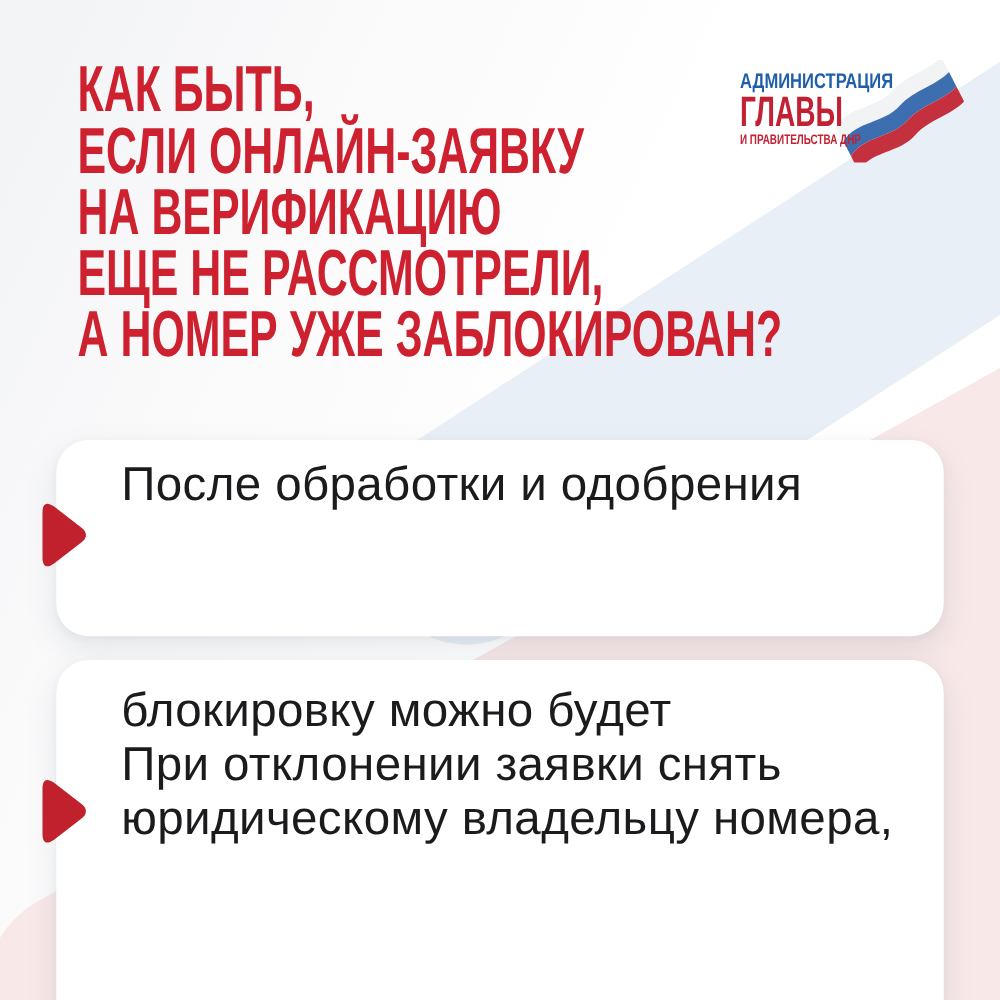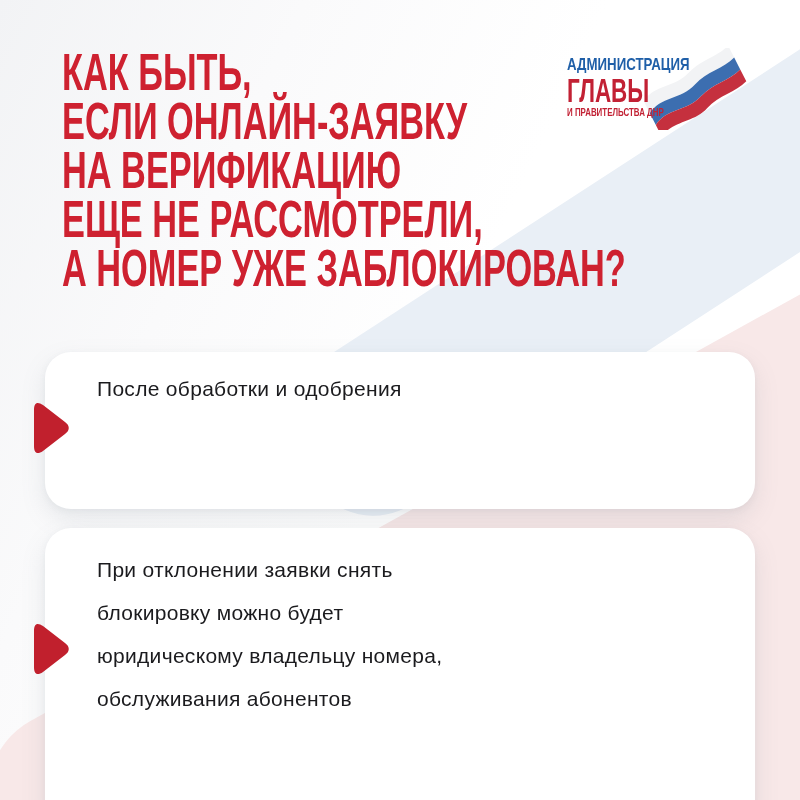--- a/index.html
+++ b/index.html
@@ -21,40 +21,40 @@
     transform:rotate(-29deg); transform-origin:0 0;
   }
   
   .headline { position:absolute; left:62px; top:48px; z-index:3; }
   .headline-line {
     font-size:52px; font-weight:700; line-height:49px; white-space:nowrap;
     color:var(--title-red); transform:scaleX(0.66); transform-origin:0 50%;
     letter-spacing:0;
   }
   
-  .logo { position:absolute; left:567px; top:56px; z-index:3; width:200px; }
+  .logo { position:absolute; left:592px; top:56px; z-index:3; width:200px; }
   .logo-flag { position:absolute; left:76px; top:-8px; z-index:1; }
   .logo-text { position:relative; z-index:2; }
   .logo-line1 { font-size:17px; font-weight:700; color:var(--logo-blue);
     white-space:nowrap; transform:scaleX(0.78); transform-origin:0 0; line-height:17px; }
   .logo-line2 { font-size:34px; font-weight:700; color:var(--logo-red);
     white-space:nowrap; transform:scaleX(0.66); transform-origin:0 0; line-height:32px; margin-top:1px; }
   .logo-line3 { font-size:11px; font-weight:700; color:var(--logo-red);
     white-space:nowrap; transform:scaleX(0.72); transform-origin:0 0; line-height:11px; margin-top:1px; }
   
   .card {
     position:absolute; left:45px; width:710px; z-index:2;
     background:var(--card-bg); border-radius:26px;
     box-shadow:0 10px 24px rgba(120,130,145,0.16), 0 2px 6px rgba(120,130,145,0.08);
     padding-left:52px; box-sizing:border-box;
   }
   .card-1 { top:352px; height:157px; padding-top:15px; }
   .card-2 { top:528px; height:302px; padding-top:20px; }
   .card-line {
-    font-size:21px; line-height:43px; letter-spacing:0.3px;
+    font-size:38px; line-height:43px; letter-spacing:0.3px;
     color:var(--body-text); white-space:nowrap;
   }
   .marker { position:absolute; left:28px; z-index:4; width:44px; height:56px; }
   .marker-1 { top:400px; }
   .marker-2 { top:621px; }
 </style>
 </head>
 <body>
 
 <div class="band band-blue"></div>
@@ -88,22 +88,21 @@
 <div class="card card-1">
   <div class="card-line">После обработки и одобрения</div>
 </div>
 <div class="marker marker-1">
   <svg viewBox="0 0 44 56" width="44" height="56" aria-hidden="true">
     <path d="M6,10 C6,3 9,1 15,5 L37,22 C42,25.5 42,30.5 37,34 L15,51 C9,55 6,53 6,46 Z" fill="var(--arrow-red)"></path>
   </svg>
 </div>
 
 <div class="card card-2">
+  <div class="card-line">блокировку можно будет</div>
   <div class="card-line">При отклонении заявки снять</div>
-  <div class="card-line">блокировку можно будет</div>
   <div class="card-line">юридическому владельцу номера,</div>
-  <div class="card-line">обслуживания абонентов</div>
 </div>
 <div class="marker marker-2">
   <svg viewBox="0 0 44 56" width="44" height="56" aria-hidden="true">
     <path d="M6,10 C6,3 9,1 15,5 L37,22 C42,25.5 42,30.5 37,34 L15,51 C9,55 6,53 6,46 Z" fill="var(--arrow-red)"></path>
   </svg>
 </div>
 
 </body></html>

